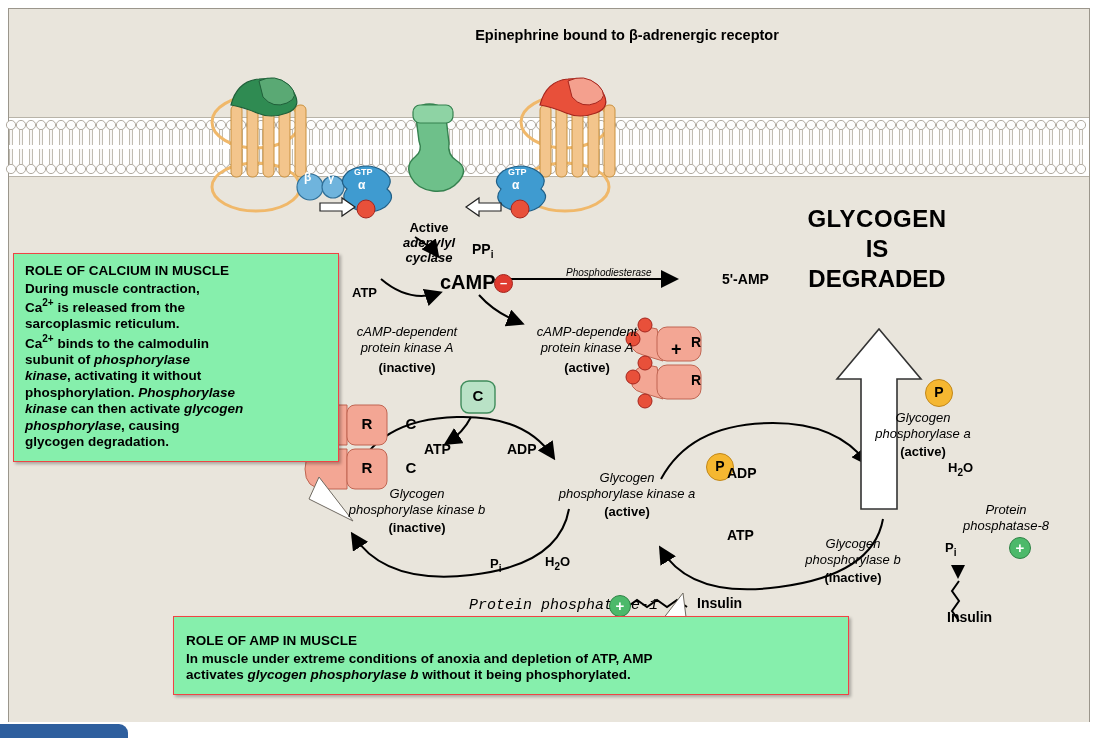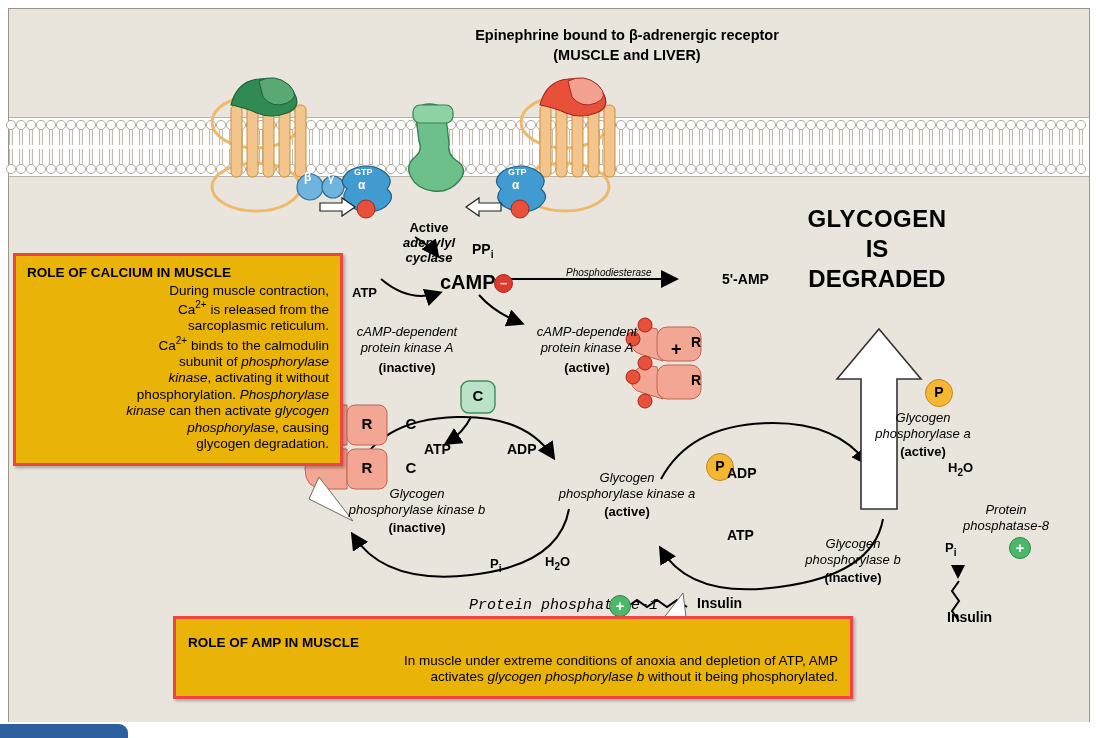--- a/index.html
+++ b/index.html
@@ -16,24 +16,24 @@
             background:#ffffff;border-top:1px solid #b8b3a8;border-bottom:1px solid #b8b3a8;}
   .circleP{position:absolute;width:26px;height:26px;border-radius:50%;
            background:#f5b731;border:1px solid #c2881a;color:#000;font-weight:bold;
            font-size:14px;text-align:center;line-height:25px;}
   .circlePlus{position:absolute;width:20px;height:20px;border-radius:50%;
            background:#4cb96a;border:1px solid #2f8346;color:#fff;font-weight:bold;
            font-size:15px;text-align:center;line-height:19px;}
   .circleMinus{position:absolute;width:17px;height:17px;border-radius:50%;
            background:#e03a2f;border:1px solid #a5251d;color:#fff;font-weight:bold;
            font-size:13px;text-align:center;line-height:15px;}
-  .callout{position:absolute;background:#eab308;border:3px solid #ef4444;
+  .callout{position:absolute;background:#86efac;border:1px solid #ef4444;
            box-shadow:2px 2px 3px rgba(0,0,0,.28);}
   .callout .hd{font-weight:bold;font-size:13.5px;margin:0 0 3px 0;}
-  .callout .bd{font-size:13.5px;font-weight:normal;line-height:1.22;text-align:right;}
+  .callout .bd{font-size:13.5px;font-weight:bold;line-height:1.22;}
   .bluebar{position:absolute;left:0;bottom:0;width:1096px;height:16px;background:#ffffff;}
   .bluebar i{position:absolute;left:0;bottom:0;width:128px;height:14px;
              background:#2e5f9e;border-top-right-radius:9px;}
   svg{position:absolute;left:0;top:0;overflow:visible;}
 </style>
 </head>
 <body>
 
 <div id="root">
   <div id="canvas">
@@ -809,21 +809,20 @@
       <g>
         <rect x="452" y="372" width="34" height="32" rx="8" fill="#b9e2c6" stroke="#3f8c5b" stroke-width="1.4"></rect>
       </g>
 
       <path d="M300 490 l44 22 l-34 -44 z" fill="#ffffff" stroke="#6f6a61"></path>
       <path d="M640 628 l34 -44 l6 48 z" fill="#ffffff" stroke="#6f6a61"></path>
     </svg>
 
 
     <div class="txt b ctr" style="left:418px;top:18px;width:400px;font-size:14.5px;">Epinephrine bound to β-adrenergic receptor</div>
-    <div class="txt b ctr" style="left:418px;top:38px;width:400px;font-size:14.5px;">(MUSCLE and LIVER)</div>
 
     <div class="txt b" style="left:295px;top:162px;font-size:12px;color:#fff;">β</div>
     <div class="txt b" style="left:319px;top:163px;font-size:11px;color:#fff;">γ</div>
     <div class="txt b" style="left:345px;top:158px;font-size:9px;color:#fff;">GTP</div>
     <div class="txt b" style="left:349px;top:170px;font-size:12px;color:#fff;">α</div>
     <div class="txt b" style="left:499px;top:158px;font-size:9px;color:#fff;">GTP</div>
     <div class="txt b" style="left:503px;top:170px;font-size:12px;color:#fff;">α</div>
 
     <div class="txt b ctr" style="left:378px;top:212px;width:84px;font-size:13px;">Active</div>
     <div class="txt b i ctr" style="left:378px;top:227px;width:84px;font-size:13px;">adenylyl</div>

